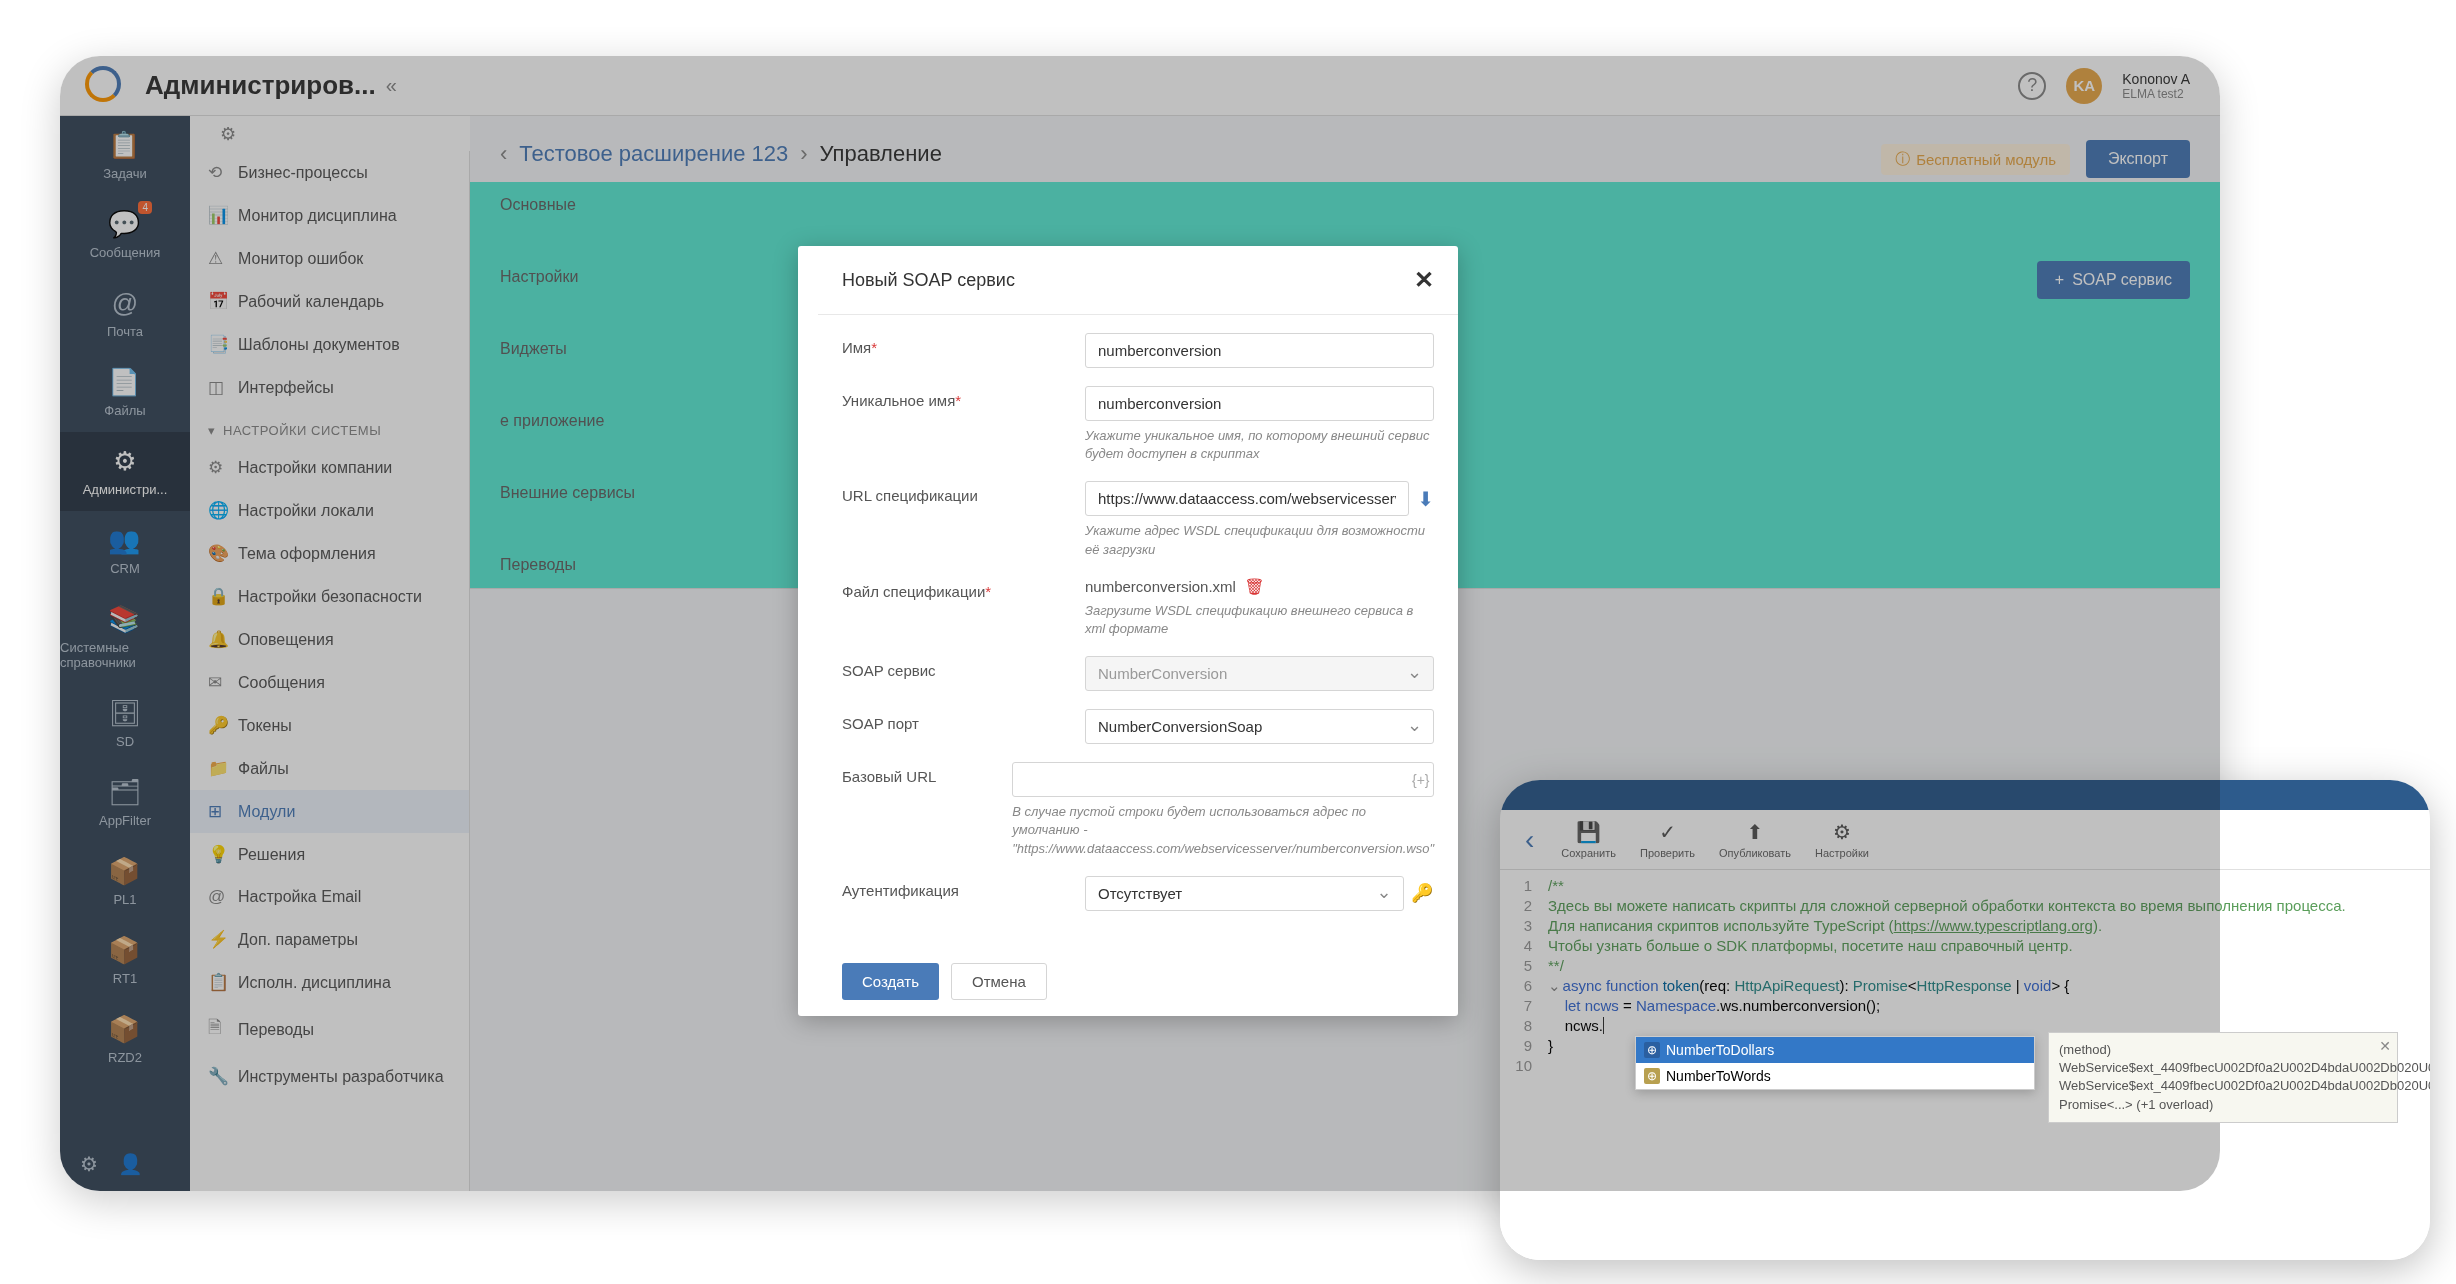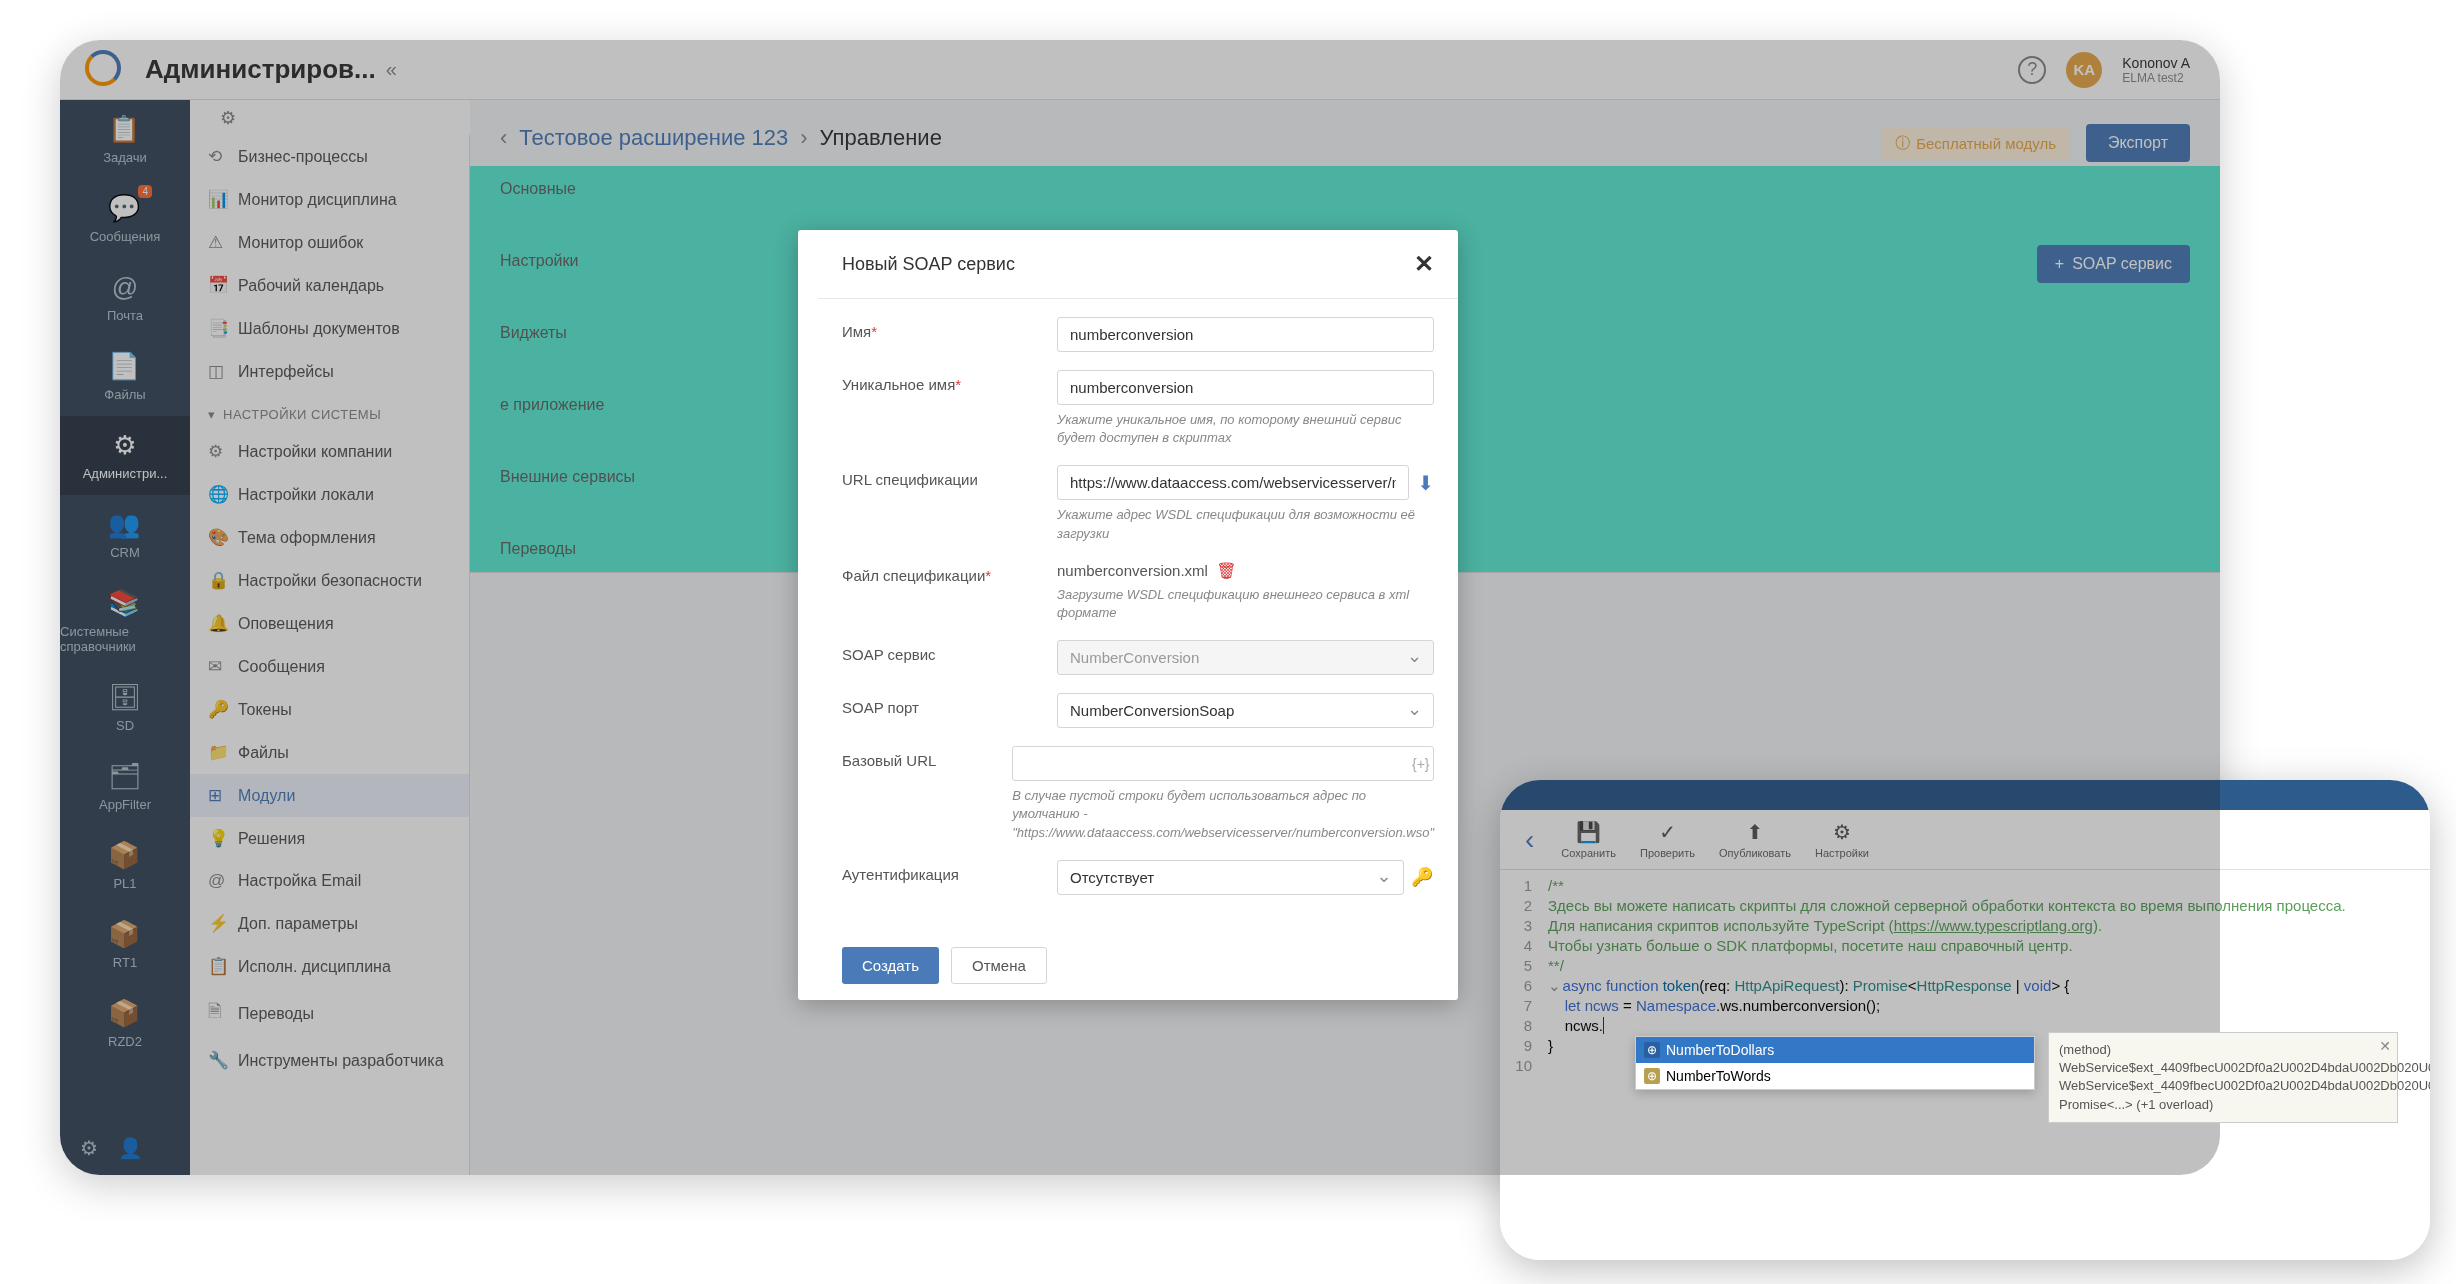--- a/index.html
+++ b/index.html
@@ -1,21 +1,21 @@
 <!DOCTYPE html>
 <html><head>
 <meta charset="utf-8">
 <style>
 * { margin: 0; padding: 0; box-sizing: border-box; font-family: Arial, sans-serif; }
 body { background: #fff; width: 2456px; height: 1284px; position: relative; transform-origin: top left; }
 
 .screenshot-container { position: absolute; left: 60px; top: 40px; }
 
 
-.main-window { position: absolute; width: 2160px; height: 1135px; border-radius: 40px; overflow: hidden; box-shadow: 0 10px 40px rgba(0,0,0,0.2); background: #fff; }
+.main-window { position: absolute; width: 2160px; height: 1135px; border-radius: 40px; overflow: hidden; box-shadow: 0 10px 40px rgba(0,0,0,0.2); background: #fff; margin-top: 16px; }
 .main-overlay { position: absolute; inset: 0; background: rgba(30,30,30,0.28); z-index: 5; }
 
 
 .top-header { position: absolute; top: 0; left: 0; right: 0; height: 60px; background: #fff; border-bottom: 1px solid #e0e0e0; display: flex; align-items: center; }
 .logo { width: 40px; height: 40px; margin-left: 25px; }
 .logo-circle { width: 36px; height: 36px; border: 4px solid #ff9800; border-radius: 50%; border-top-color: #4a7bb8; border-right-color: #4a7bb8; }
 .top-title { font-size: 26px; font-weight: 600; color: #333; margin-left: 20px; }
 .collapse-btn { margin-left: 10px; font-size: 20px; color: #888; }
 .gear-small { position: absolute; top: 67px; left: 160px; font-size: 18px; color: #888; }
 .top-right { position: absolute; right: 30px; display: flex; align-items: center; gap: 20px; }
@@ -54,21 +54,21 @@
 .tabs { display: flex; gap: 26px; padding: 0 30px; border-bottom: 1px solid #e0e0e0; background: #5eead4; margin: 0; flex-direction: column; }
 .tab { padding: 14px 0; color: #666; font-size: 16px; cursor: pointer; }
 .add-soap { position: absolute; right: 30px; top: 145px; background: #4a7bb8; color: #fff; padding: 10px 18px; border-radius: 4px; font-size: 16px; border: none; display: flex; align-items: center; gap: 8px; }
 
 
 .modal { position: absolute; z-index: 10; left: 738px; top: 190px; width: 660px; background: #fff; border-radius: 3px; box-shadow: 0 5px 25px rgba(0,0,0,0.25); padding-left: 20px; }
 .modal-header { padding: 20px 24px; border-bottom: 1px solid #e8e8e8; display: flex; justify-content: space-between; align-items: center; }
 .modal-title { font-size: 18px; color: #333; }
 .modal-close { font-size: 24px; color: #333; cursor: pointer; font-weight: bold; }
 .modal-body { padding: 18px 24px; }
-.form-row { display: flex; margin-bottom: 18px; }
+.form-row { display: flex; margin-bottom: 18px; gap: 28px; }
 .form-label { width: 215px; font-size: 15px; color: #555; padding-top: 6px; }
 .form-label .req { color: #d93838; }
 .form-field { flex: 1; }
 .form-input { width: 100%; padding: 8px 12px; border: 1px solid #d5d5d5; border-radius: 3px; font-size: 15px; color: #333; }
 .form-input:disabled { background: #f5f5f5; color: #999; }
 .select-wrap { position: relative; }
 .select-wrap::after { content: '⌄'; position: absolute; right: 12px; top: 5px; color: #888; pointer-events: none; font-size: 18px; }
 .form-hint { font-size: 13px; color: #888; font-style: italic; margin-top: 6px; line-height: 1.4; }
 .field-with-icon { display: flex; gap: 8px; align-items: center; }
 .field-icon { color: #4a7bb8; font-size: 20px; }

